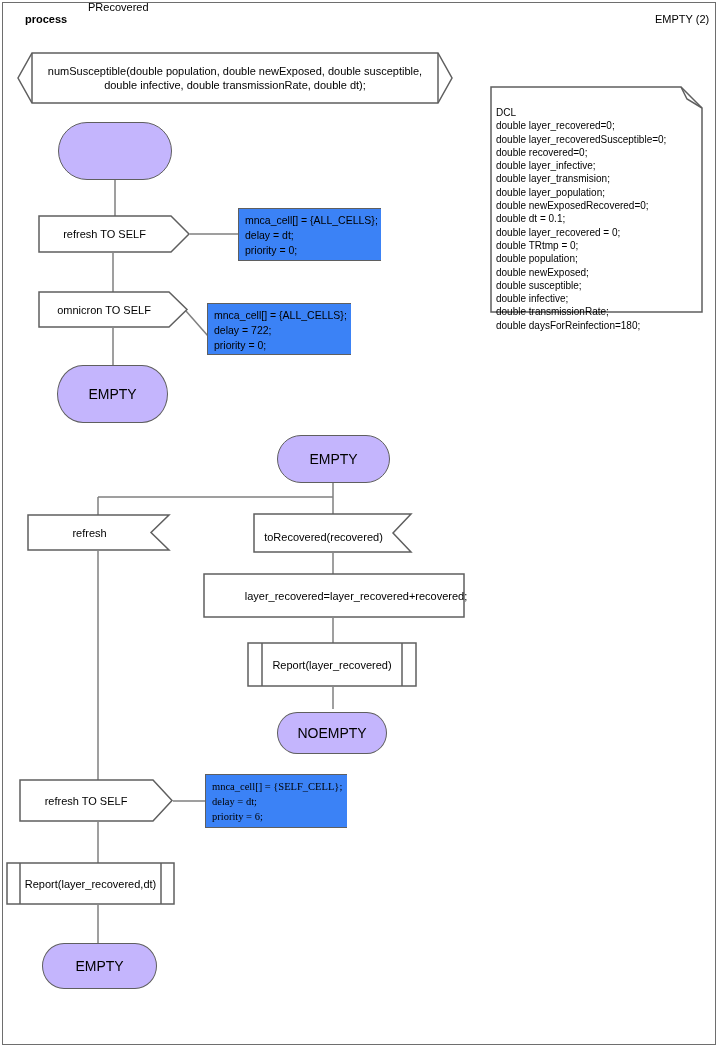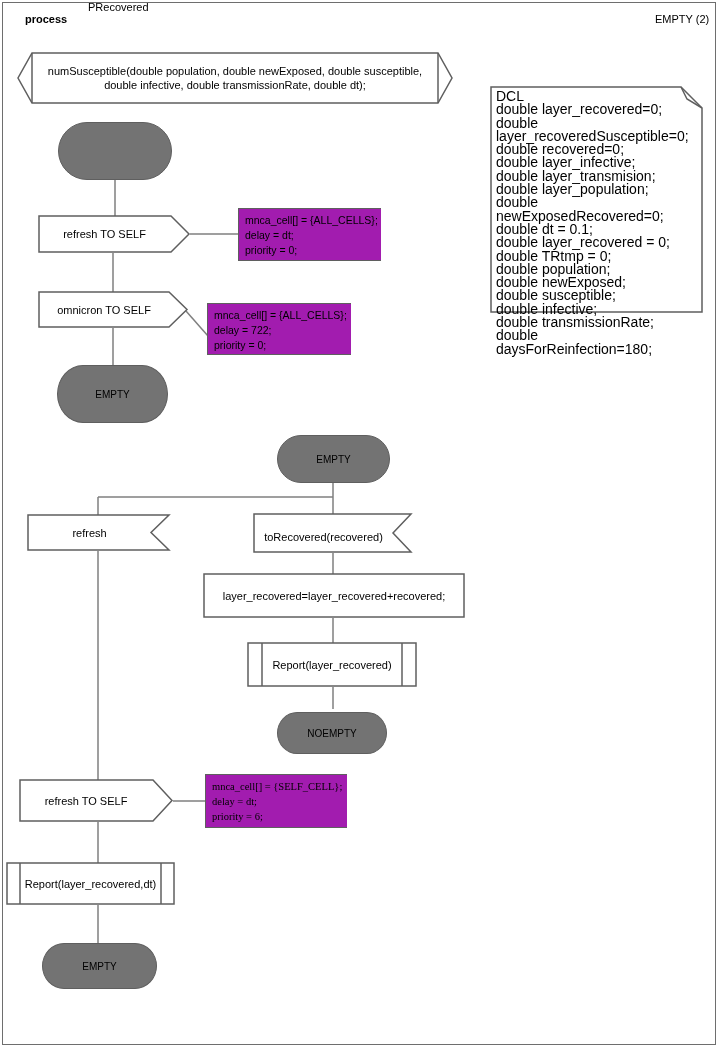--- a/index.html
+++ b/index.html
@@ -12,30 +12,30 @@
   .bold{font-weight:bold;}
   .node{position:absolute;}
   .shape{position:absolute;left:0;top:0;overflow:visible;display:block;}
   .shape *{fill:#ffffff;stroke:#5f5f5f;stroke-width:1.5;}
   .shape .noline{fill:none;}
   .txt{
     position:absolute;inset:0;display:flex;align-items:center;justify-content:center;
     font-size:11px;text-align:center;line-height:14px;white-space:nowrap;
   }
   .state{
-    position:absolute;background:#737373;border:1.5px solid #5f5f5f;box-sizing:border-box;
-    display:flex;align-items:center;justify-content:center;font-size:10px;
+    position:absolute;background:#c4b5fd;border:1.5px solid #5f5f5f;box-sizing:border-box;
+    display:flex;align-items:center;justify-content:center;font-size:14px;
   }
   .attach{
-    position:absolute;box-sizing:border-box;background:#a21caf;
+    position:absolute;box-sizing:border-box;background:#3b82f6;
     border-top:1.5px solid #5f5f5f;border-left:1.5px solid #5f5f5f;border-bottom:1.5px solid #5f5f5f;
     font-size:10.5px;line-height:15px;white-space:pre-line;padding:4px 2px 0 6px;
   }
   .dcltxt{
-    position:absolute;left:6px;top:4px;right:22px;font-size:14px;line-height:13.3px;
+    position:absolute;left:6px;top:20px;right:22px;font-size:10px;line-height:13.3px;
     white-space:pre-line;text-align:left;
   }
   #wires{position:absolute;left:0;top:0;pointer-events:none;}
   #wires line{stroke:#7f7f7f;stroke-width:1.5;}
 </style>
 </head>
 <body>
 
 <div id="page">
   <div id="frame"></div>
@@ -131,21 +131,21 @@
     <div class="txt" style="right:18px;">refresh</div>
   </div>
 
   <div class="node" style="left:253px;top:513px;width:159px;height:48px;">
     <svg class="shape" width="159" height="40" viewBox="0 0 159 40">
       <polygon points="1,1 158,1 140,20 158,39 1,39"></polygon>
     </svg>
     <div class="txt" style="right:18px;">toRecovered(recovered)</div>
   </div>
 
-  <div class="node" style="left:203px;top:573px;width:262px;height:45px;">
+  <div class="node" style="left:203px;top:573px;width:262px;height:45px;padding-left:44px;">
     <svg class="shape" width="262" height="45" viewBox="0 0 262 45">
       <rect x="1" y="1" width="260" height="43"></rect>
     </svg>
     <div class="txt">layer_recovered=layer_recovered+recovered;</div>
   </div>
 
   <div class="node" style="left:247px;top:642px;width:170px;height:45px;">
     <svg class="shape" width="170" height="45" viewBox="0 0 170 45">
       <rect x="1" y="1" width="168" height="43"></rect>
       <line class="noline" x1="15" y1="1" x2="15" y2="44"></line>

